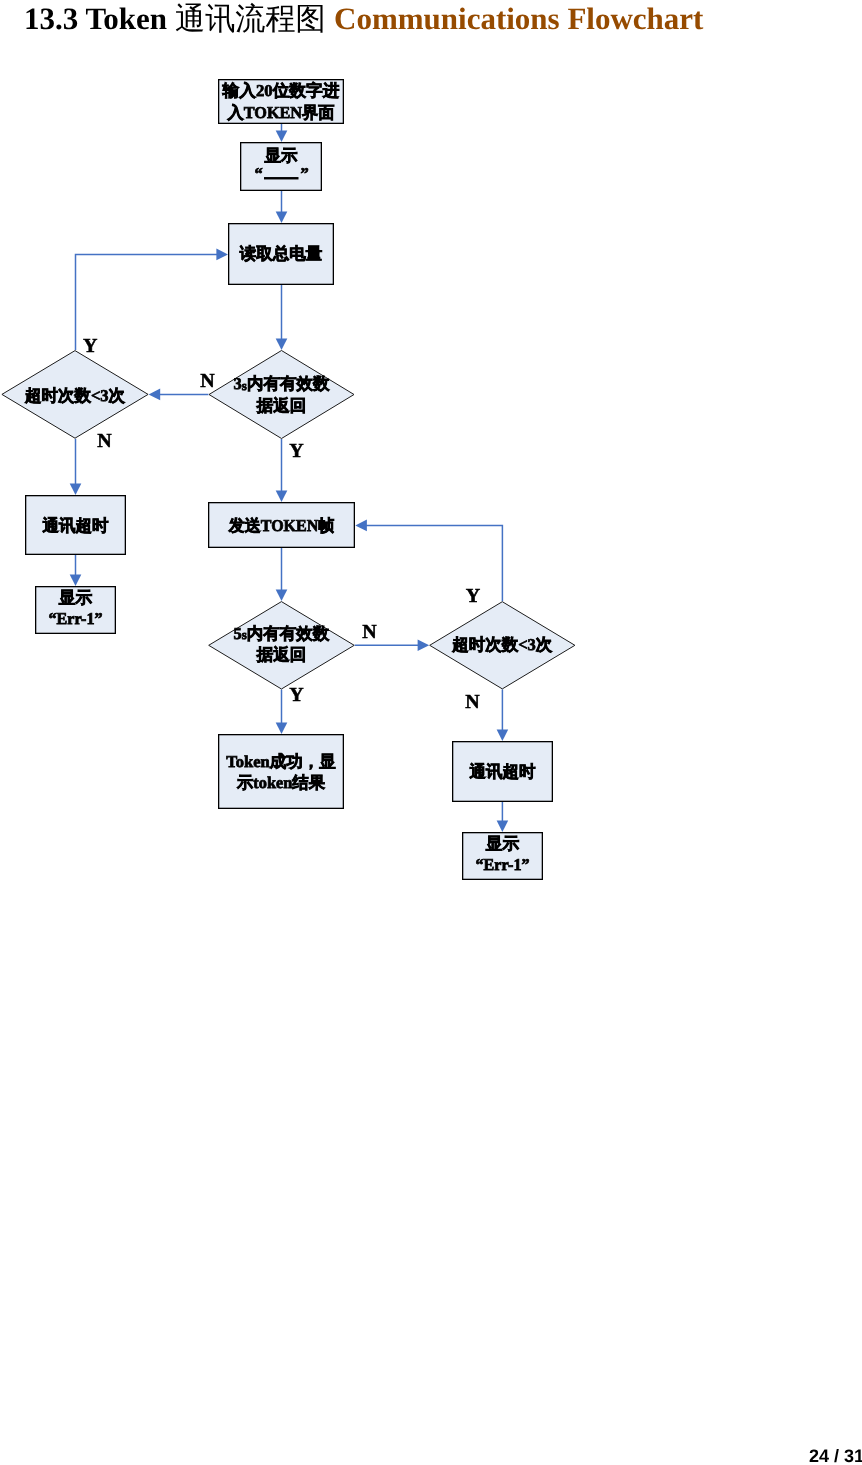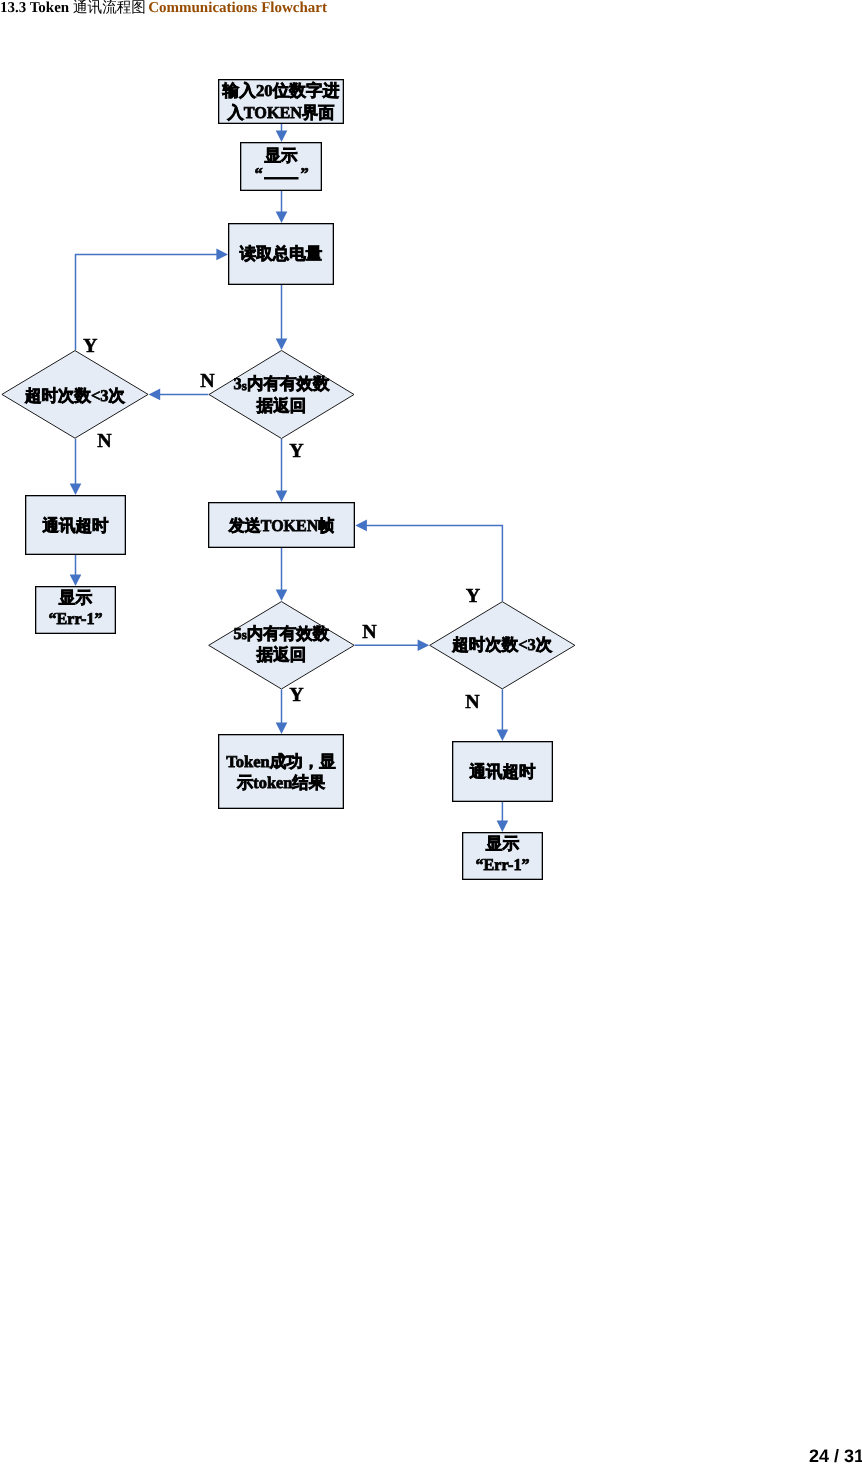--- a/index.html
+++ b/index.html
@@ -1,19 +1,19 @@
 <!DOCTYPE html>
 <html><head>
 <meta charset="utf-8">
 <style>
   html,body{margin:0;padding:0;}
   *{-webkit-font-smoothing:antialiased;text-rendering:geometricPrecision;}
   body{width:862px;height:1465px;background:#ffffff;font-family:"Liberation Serif",serif;overflow:hidden;}
   #page{position:relative;width:862px;height:1465px;background:#ffffff;}
-  .heading{transform:translateZ(0);position:absolute;left:0px;top:-1px;font-size:15px;font-weight:bold;white-space:nowrap;color:#000;}
+  .heading{transform:translateZ(0);position:absolute;left:0px;top:-1px;font-size:31px;font-weight:bold;white-space:nowrap;color:#000;padding-left:24px;}
   .heading .cn{font-weight:normal;display:inline-block;transform:scaleX(0.972);transform-origin:left center;}
   .heading .en{color:#964B00;margin-left:-3.5px;}
   .footer{transform:translateZ(0);position:absolute;left:809px;top:1446px;white-space:nowrap;font-family:"Liberation Sans",sans-serif;font-size:18px;font-weight:bold;color:#000;letter-spacing:0px;}
   svg#chart{position:absolute;left:0;top:0;transform:translateZ(0);}
   .shape{fill:#E5ECF6;}
   .rect-shape{stroke:#000000;stroke-width:1.3;}
   .diamond-shape{stroke:#1C1C1C;stroke-width:1;}
   .conn{stroke:#4472C4;stroke-width:1.5;fill:none;}
   .arrow{fill:#4472C4;}
   .node-text{font-family:"Liberation Serif",serif;font-weight:bold;font-size:16.5px;fill:#000;text-anchor:middle;stroke:#000;stroke-width:0.75px;paint-order:stroke;}

